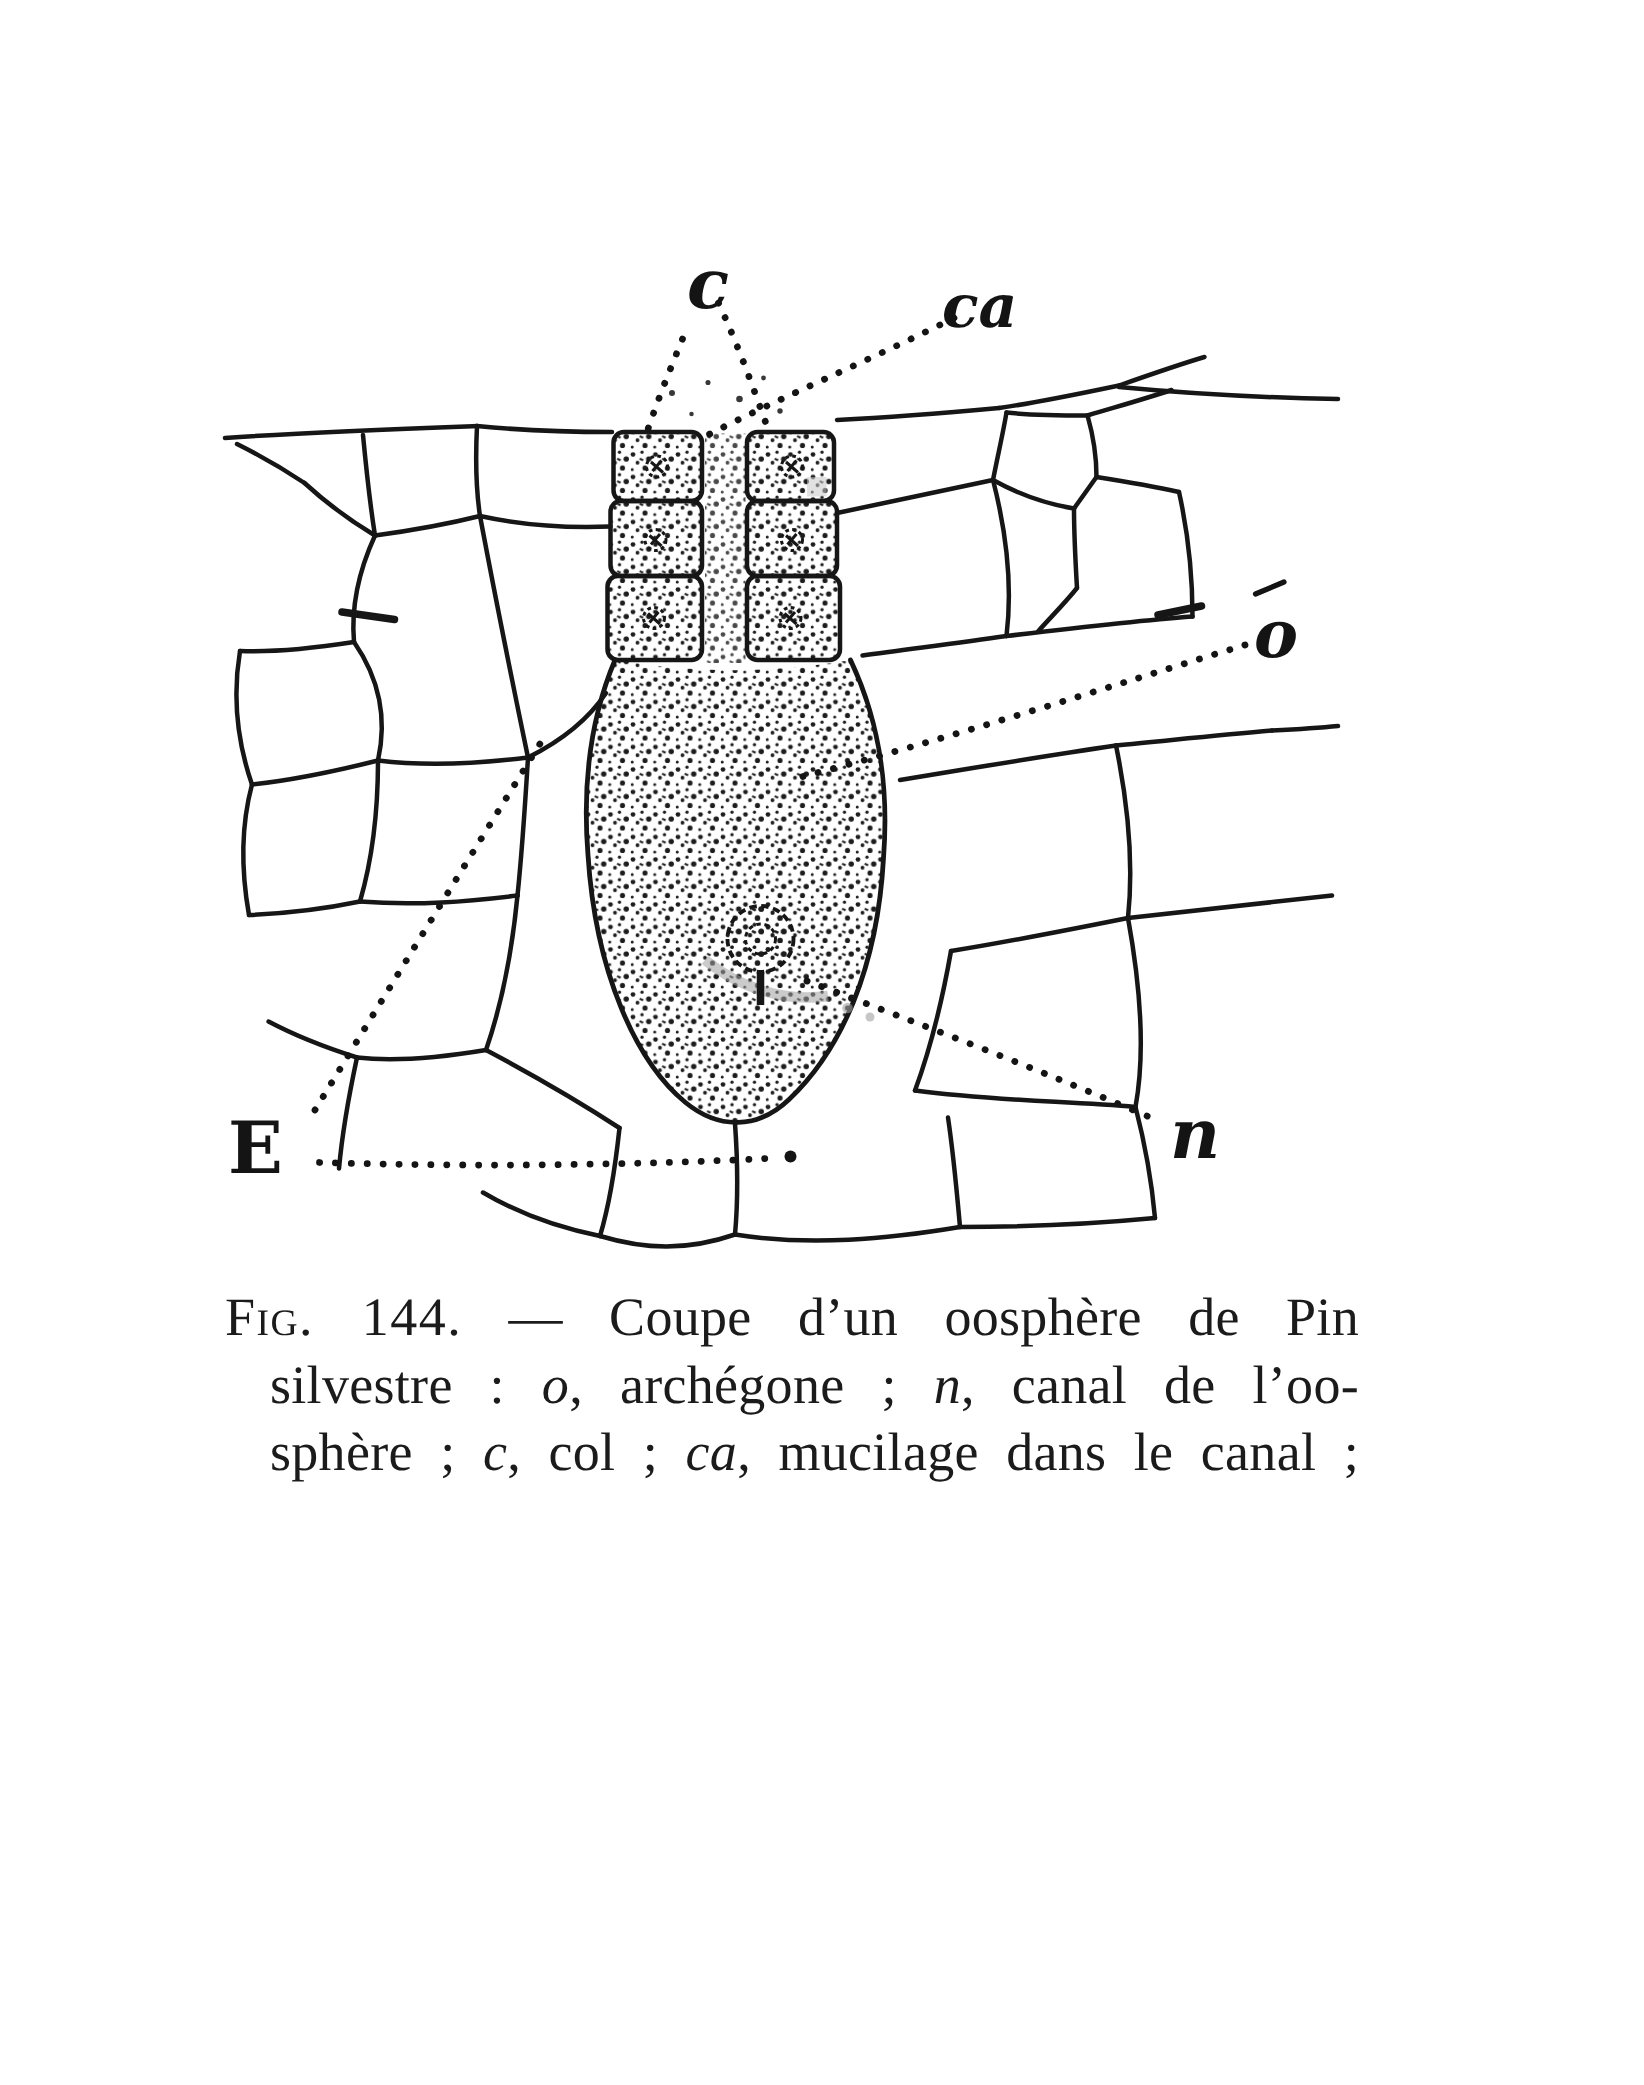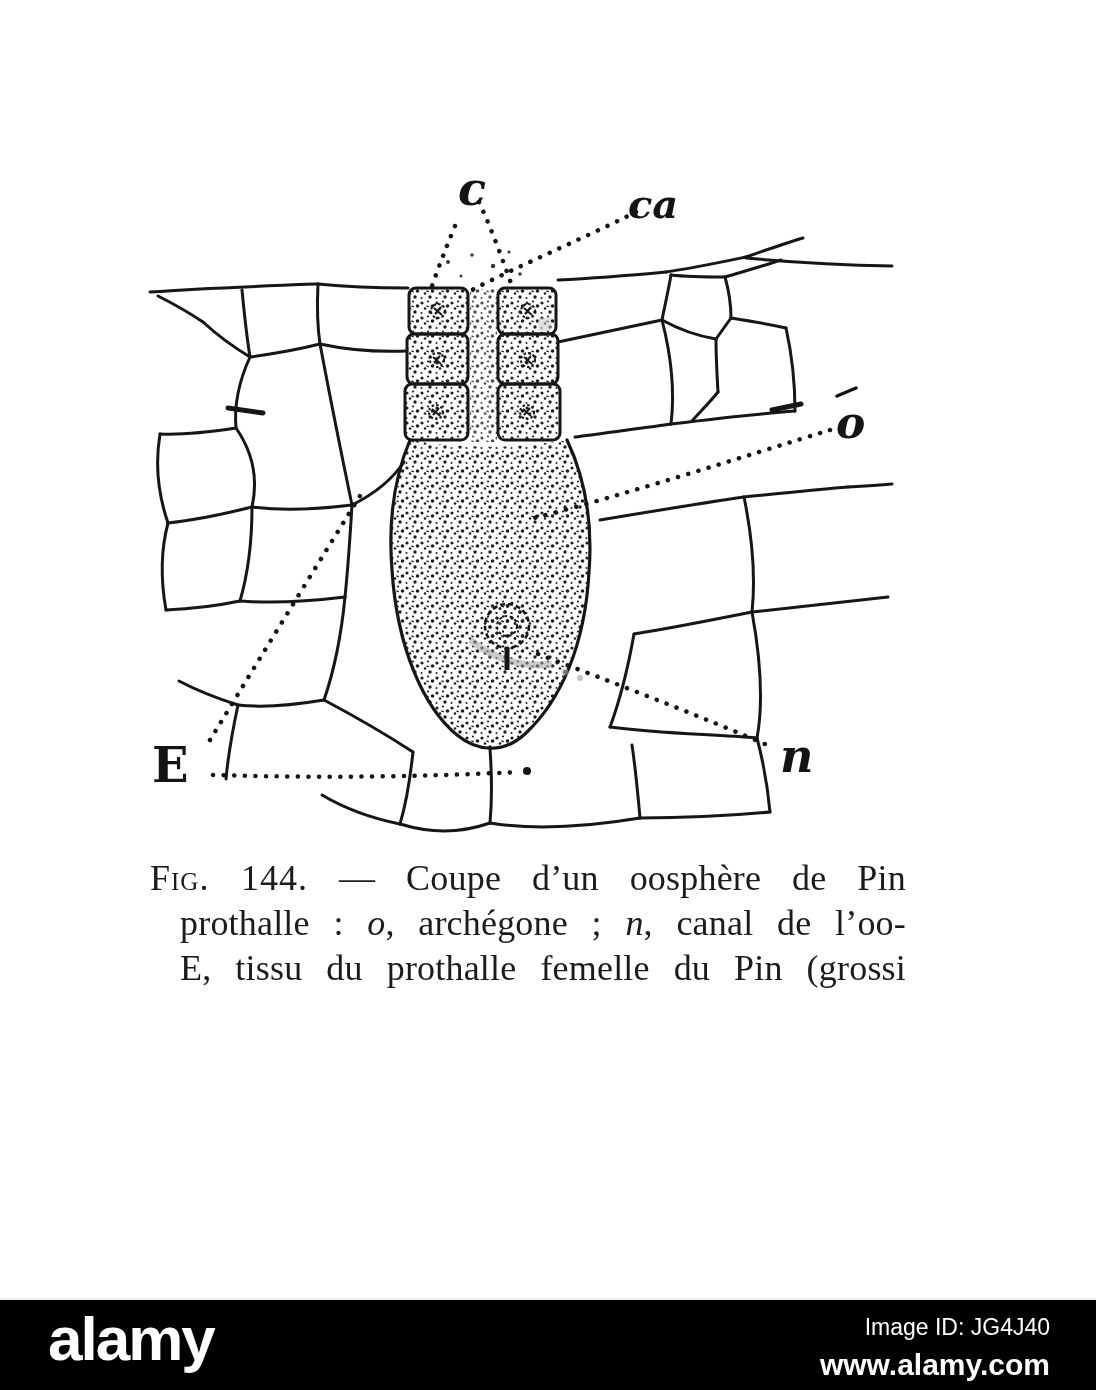--- a/index.html
+++ b/index.html
@@ -207,25 +207,18 @@
     <text class="fig-label" x="458" y="205" font-size="46">c</text>
     <text class="fig-label" x="628" y="218" font-size="40">ca</text>
     <text class="fig-label" x="836" y="438" font-size="44">o</text>
     <text class="fig-label" x="780" y="772" font-size="46">n</text>
     <text class="fig-label-roman" x="152" y="782" font-size="48">E</text>
   </svg>
   </div>
 
   <div class="caption">
       <div class="cap-line"><span class="sc">Fig. 144.</span><span> — Coupe d’un oosphère de Pin</span></div>
-      <div class="cap-line indent"><span>prothalle : </span><span class="it">o</span><span>, archégone ; </span><span class="it">n</span><span>, canal de l’oo-</span></div>
-      <div class="cap-line indent"><span>E, tissu du prothalle femelle du Pin (grossi</span></div>
+      <div class="cap-line indent"><span>silvestre : </span><span class="it">o</span><span>, archégone ; </span><span class="it">n</span><span>, canal de l’oo-</span></div>
+      <div class="cap-line indent"><span>sphère ; </span><span class="it">c</span><span>, col ; </span><span class="it">ca</span><span>, mucilage dans le canal ;</span></div>
     </div>
 
-  <div class="bar">
-    <div class="brand">alamy</div>
-    <div class="bar-right">
-      <div class="img-id">Image ID: JG4J40</div>
-      <div class="bar-url">www.alamy.com</div>
-    </div>
-  </div>
 
 </div>
 
 </body></html>

